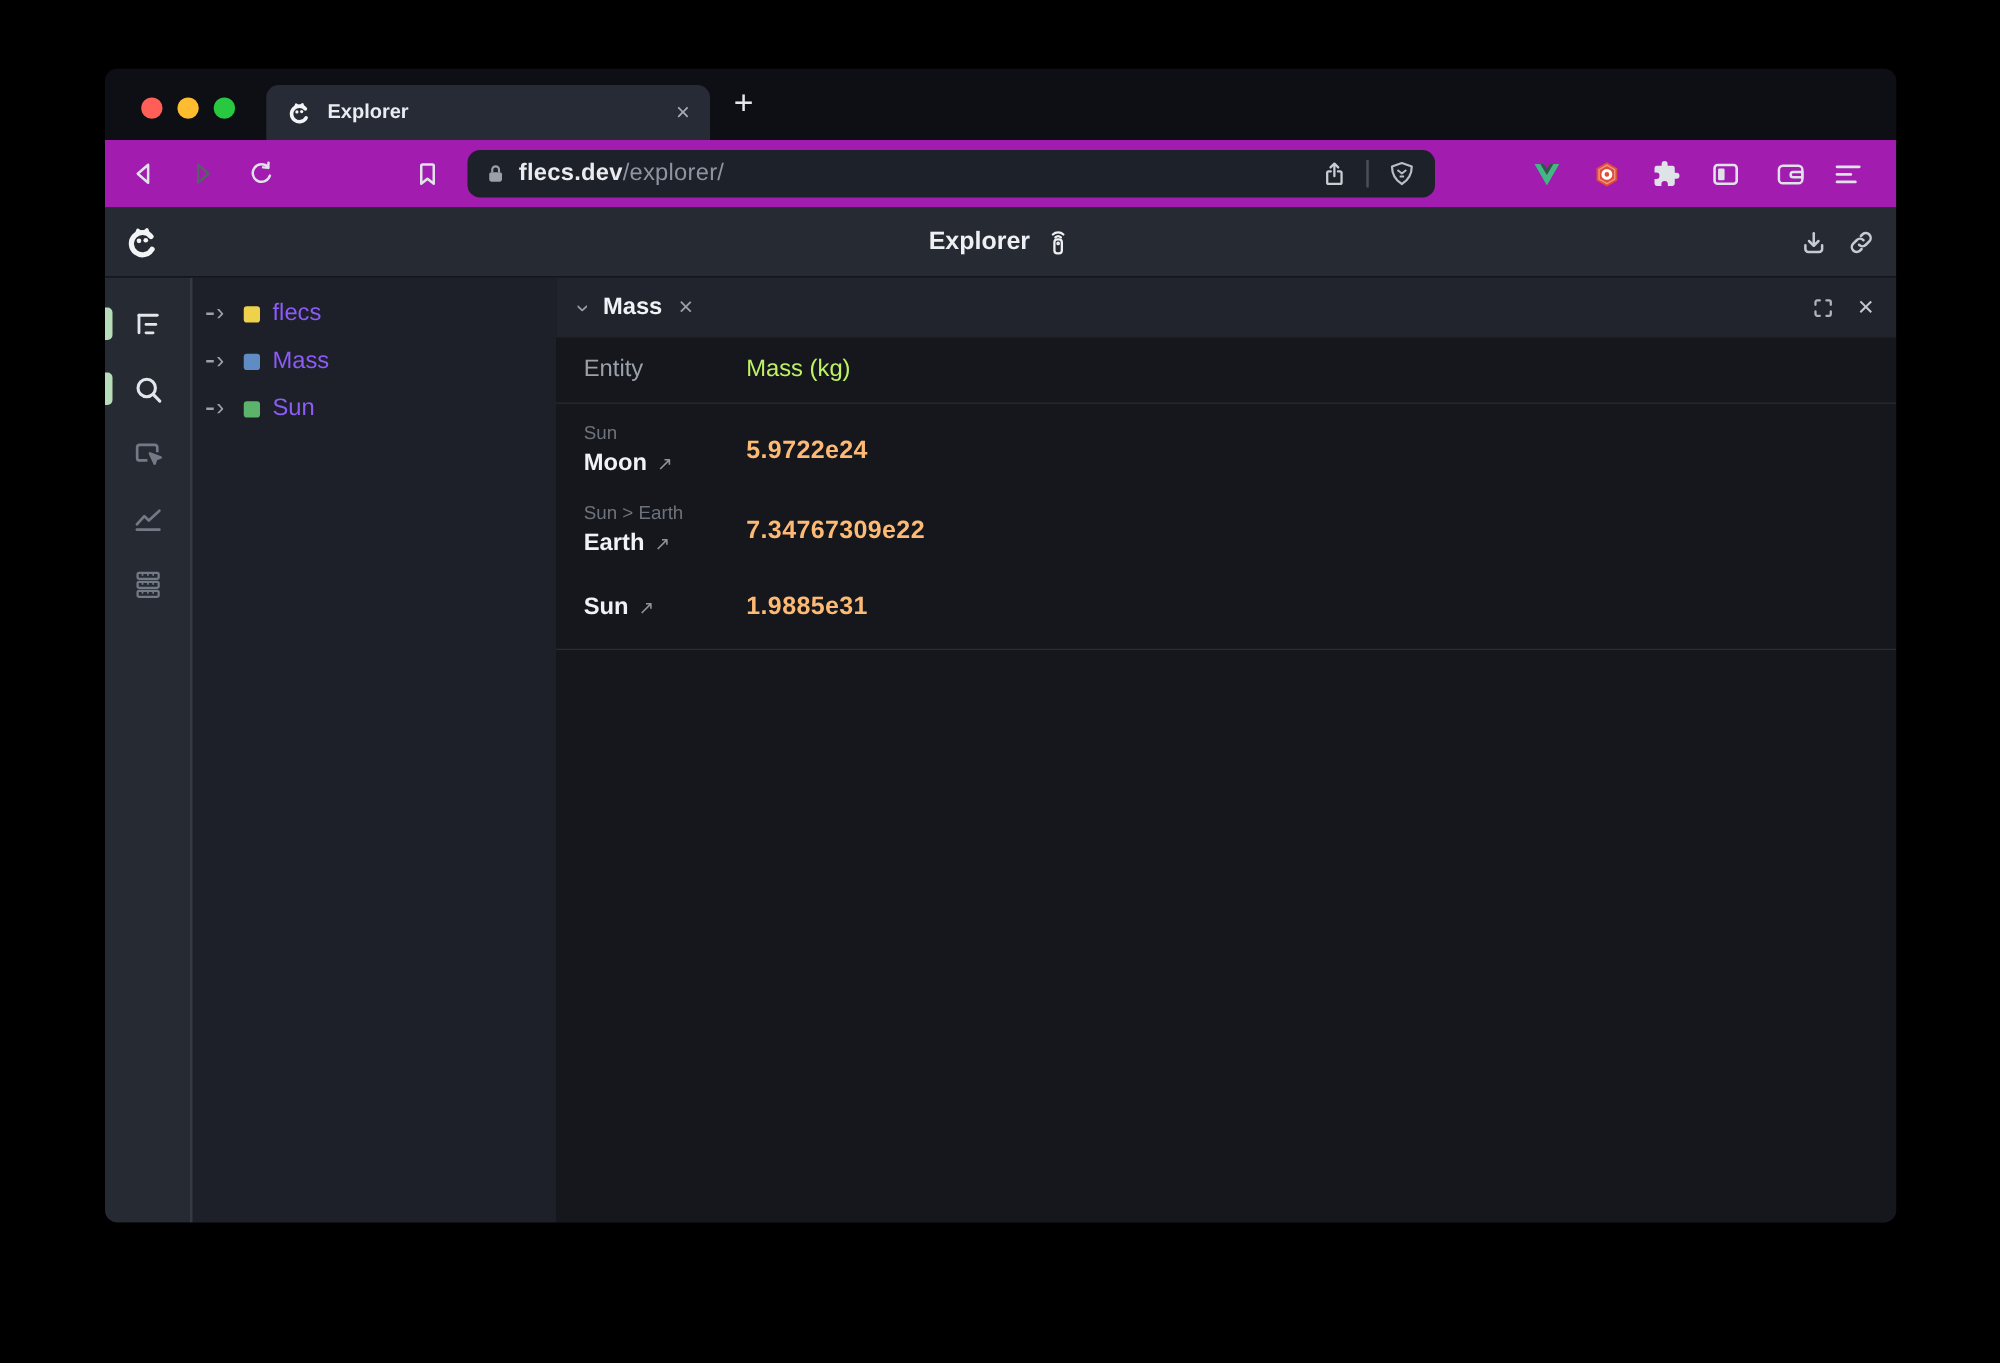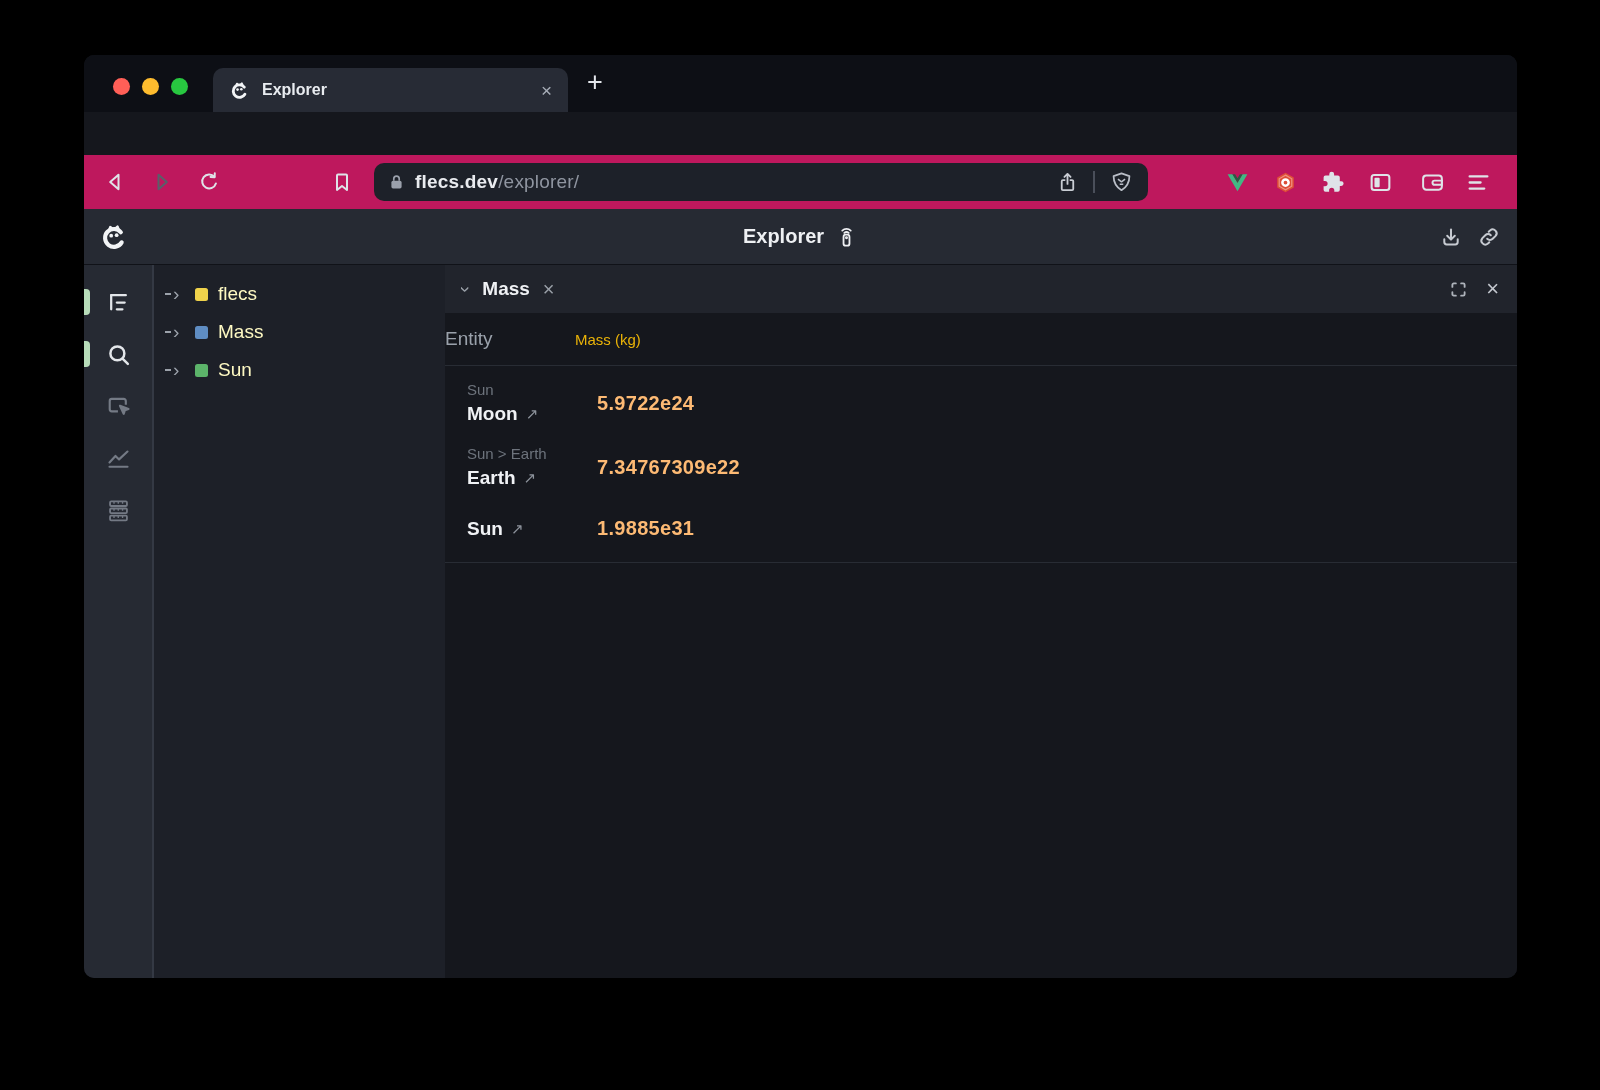--- a/index.html
+++ b/index.html
@@ -10,21 +10,21 @@
   
   .tabstrip{height:57px;background:#0d0f15;position:relative;}
   .lights{position:absolute;left:29px;top:23px;display:flex;gap:12px;}
   .light{width:17px;height:17px;border-radius:50%;}
   .tab{position:absolute;left:129px;top:13px;width:355px;height:44px;background:#272b35;
        border-radius:10px 10px 0 0;display:flex;align-items:center;padding:0 16px;box-sizing:border-box;}
   .tab-title{margin-left:12px;font-size:16px;font-weight:700;color:#e9ecf0;flex:1;}
   .tab-close{font-size:19px;color:#a7adb7;cursor:default;line-height:1;}
   .newtab{position:absolute;left:503px;top:12px;font-size:27px;font-weight:300;color:#e4e7ec;}
   
-  .toolbar{height:54px;background:#be185d;position:relative;margin-top:43px;}
+  .toolbar{height:54px;background:#a21caf;position:relative;}
   .tbico{position:absolute;top:15px;width:24px;height:24px;}
   .urlbar{position:absolute;left:290px;top:8px;width:774px;height:38px;background:#1d2129;
           border-radius:10px;display:flex;align-items:center;padding:0 14px;box-sizing:border-box;}
   .url-text{margin-left:10px;font-size:19px;letter-spacing:.2px;}
   .url-domain{color:#e9ebef;font-weight:600;}
   .url-path{color:#8f95a0;font-weight:400;}
   .url-spacer{flex:1;}
   .url-sep{width:2px;height:22px;background:#4a4f5a;margin:0 14px;}
   
   .pageheader{height:56px;background:#262a33;position:relative;display:flex;align-items:center;
@@ -38,32 +38,32 @@
   .rail{width:68px;background:#262a33;flex:none;padding-top:11px;box-sizing:border-box;}
   .rail-item{position:relative;height:52px;display:flex;align-items:center;justify-content:center;}
   .pill{position:absolute;left:0;top:13px;width:6px;height:26px;border-radius:0 4px 4px 0;}
   .treepanel{width:293px;background:#1d2028;border-left:2px solid #343944;box-sizing:border-box;
              padding-top:10px;flex:none;}
   .tree-item{height:38px;display:flex;align-items:center;padding-left:11px;}
   .tw{display:flex;align-items:center;color:#9ca2ab;width:26px;}
   .tw .dash{width:6px;height:2px;background:#9ca2ab;margin-right:2px;}
   .tw .chev{font-size:19px;line-height:1;transform:translateY(-1px);}
   .sq{width:13px;height:13px;border-radius:2.5px;margin:0 10px 0 4px;}
-  .tree-label{font-size:19px;color:#fef9c3;}
+  .tree-label{font-size:19px;color:#8b5cf6;}
   
   .querypanel{flex:1;background:#15171d;display:flex;flex-direction:column;min-width:0;}
   .paneltabs{height:48px;background:#21242c;display:flex;align-items:center;padding:0 18px;flex:none;}
   .chev-down{color:#9aa0a8;font-size:19px;transform:rotate(90deg);line-height:1;}
   .paneltab-title{margin-left:13px;font-size:19px;font-weight:700;color:#f0f2f5;}
   .paneltab-close{margin-left:13px;font-size:20px;color:#9aa0a8;line-height:1;}
   .panel-actions{margin-left:auto;display:flex;align-items:center;gap:17px;}
   .panel-close{font-size:22px;color:#c3c7ce;line-height:1;}
   .tablehead{height:52px;display:flex;align-items:center;border-bottom:1px solid #282c34;flex:none;}
-  .col-entity{width:130px;font-size:19px;color:#9aa1ab;}
-  .col-value{font-size:15px;color:#eab308;}
+  .col-entity{width:130px;margin-left:22px;font-size:19px;color:#9aa1ab;}
+  .col-value{font-size:19px;color:#bef264;}
   .rows{border-bottom:1px solid #282c34;padding:5px 0 12px;}
   .row{display:flex;align-items:center;padding:10px 0 10px 22px;}
   .row:last-child{margin-top:8px;}
   .entity{width:130px;flex:none;}
   .parent{font-size:15px;color:#6d737c;margin-bottom:5px;white-space:nowrap;}
   .parent:empty{display:none;margin:0;}
   .name-line{display:flex;align-items:center;gap:8px;}
   .name{font-size:19px;font-weight:700;color:#f0f2f5;}
   .ne-arrow{color:#8d939c;font-size:15px;}
   .value{font-size:20px;font-weight:600;color:#fdba74;letter-spacing:.3px;}

